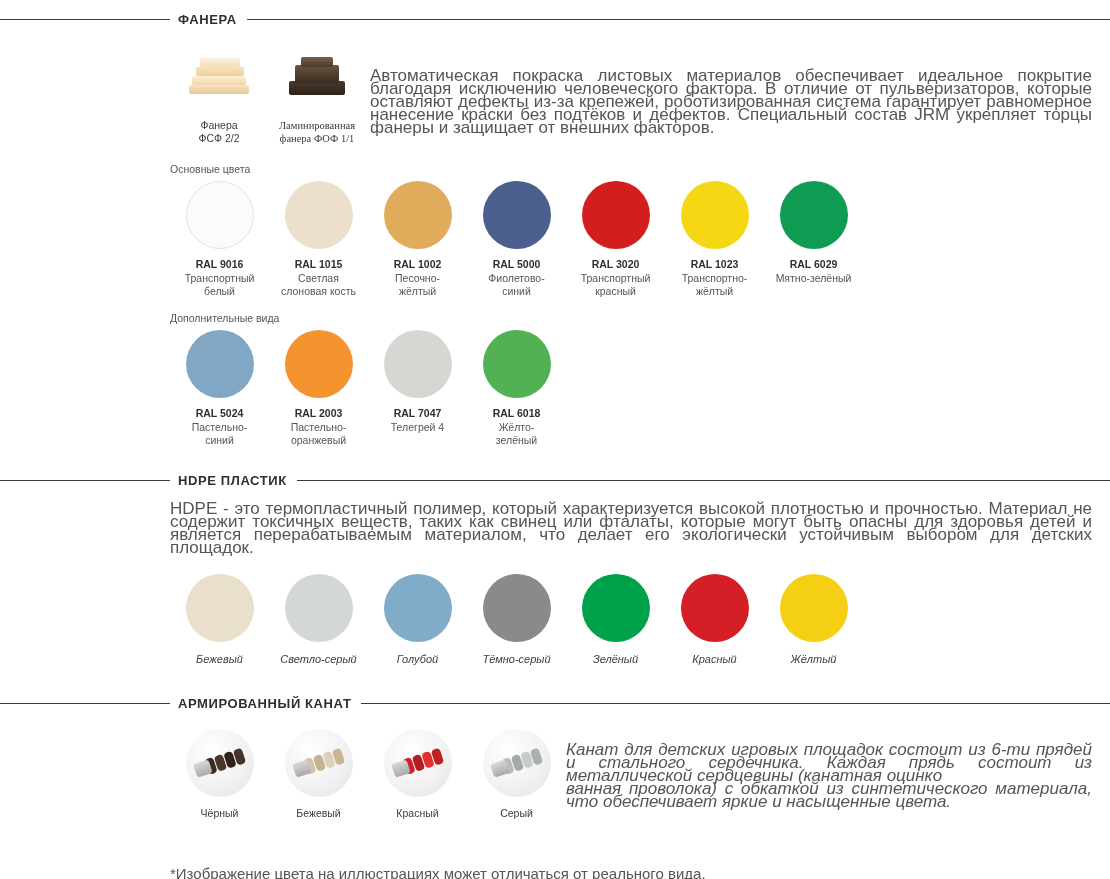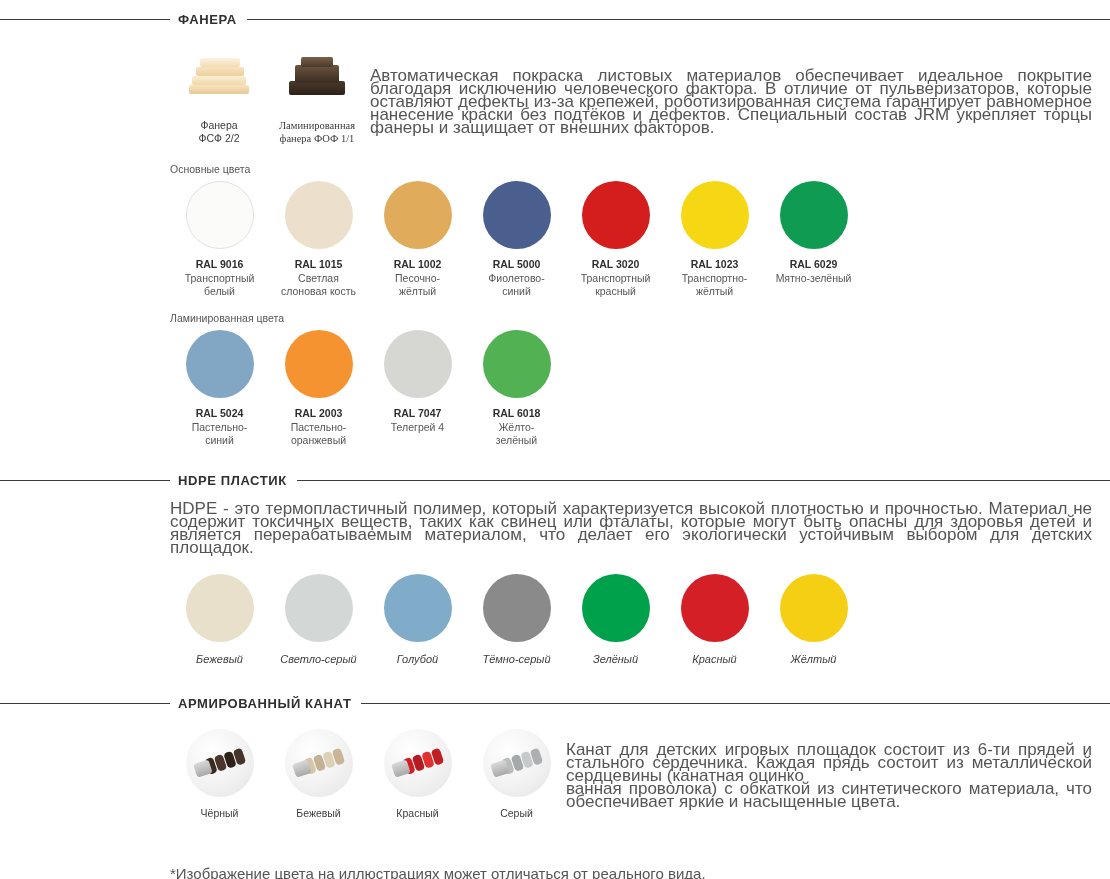--- a/index.html
+++ b/index.html
@@ -254,21 +254,21 @@
       </div>
       <div class="swatch">
         <div class="dot" style="background:#0f9b52;"></div>
         <div class="sw-name">RAL 6029</div>
         <div class="sw-desc" style="white-space:pre-line;">Мятно-зелёный</div>
       </div>
     </div>
   </div>
 
   <div class="block" style="margin-top:14px;">
-    <div class="sub-label">Ламинированная цвета</div>
+    <div class="sub-label">Дополнительные вида</div>
     <div class="swatch-row">
       <div class="swatch">
         <div class="dot" style="background:#81a7c4;"></div>
         <div class="sw-name">RAL 5024</div>
         <div class="sw-desc" style="white-space:pre-line;">Пастельно-
 синий</div>
       </div>
       <div class="swatch">
         <div class="dot" style="background:#f59331;"></div>
         <div class="sw-name">RAL 2003</div>
@@ -382,21 +382,21 @@
             <b style="left:14px; background:#b9bcbd;"></b>
             <b style="left:24px; background:#a6a9aa;"></b>
             <b style="left:34px; background:#c7cacb;"></b>
             <b style="left:44px; background:#adb0b1;"></b>
             <span class="tip"></span>
           </span>
         </div>
         <div class="rope-cap">Серый</div>
       </div>
     </div>
-    <div class="para" style="flex:1 1 auto; padding-top:14px; white-space:pre-line;">Канат для детских игровых площадок состоит из 6-ти прядей и стального сердечника. Каждая прядь состоит из металлической сердцевины (канатная оцинко
+    <div class="para" style="flex:1 1 auto; padding-top:14px; white-space:pre-line;font-style:italic;">Канат для детских игровых площадок состоит из 6-ти прядей и стального сердечника. Каждая прядь состоит из металлической сердцевины (канатная оцинко
 ванная проволока) с обкаткой из синтетического материала, что обеспечивает яркие и насыщенные цвета.</div>
   </div>
 
   <div class="block" style="margin-top:46px;">
     <div class="footnote">*Изображение цвета на иллюстрациях может отличаться от реального вида.</div>
   </div>
 
 </div>
 
 </body></html>

